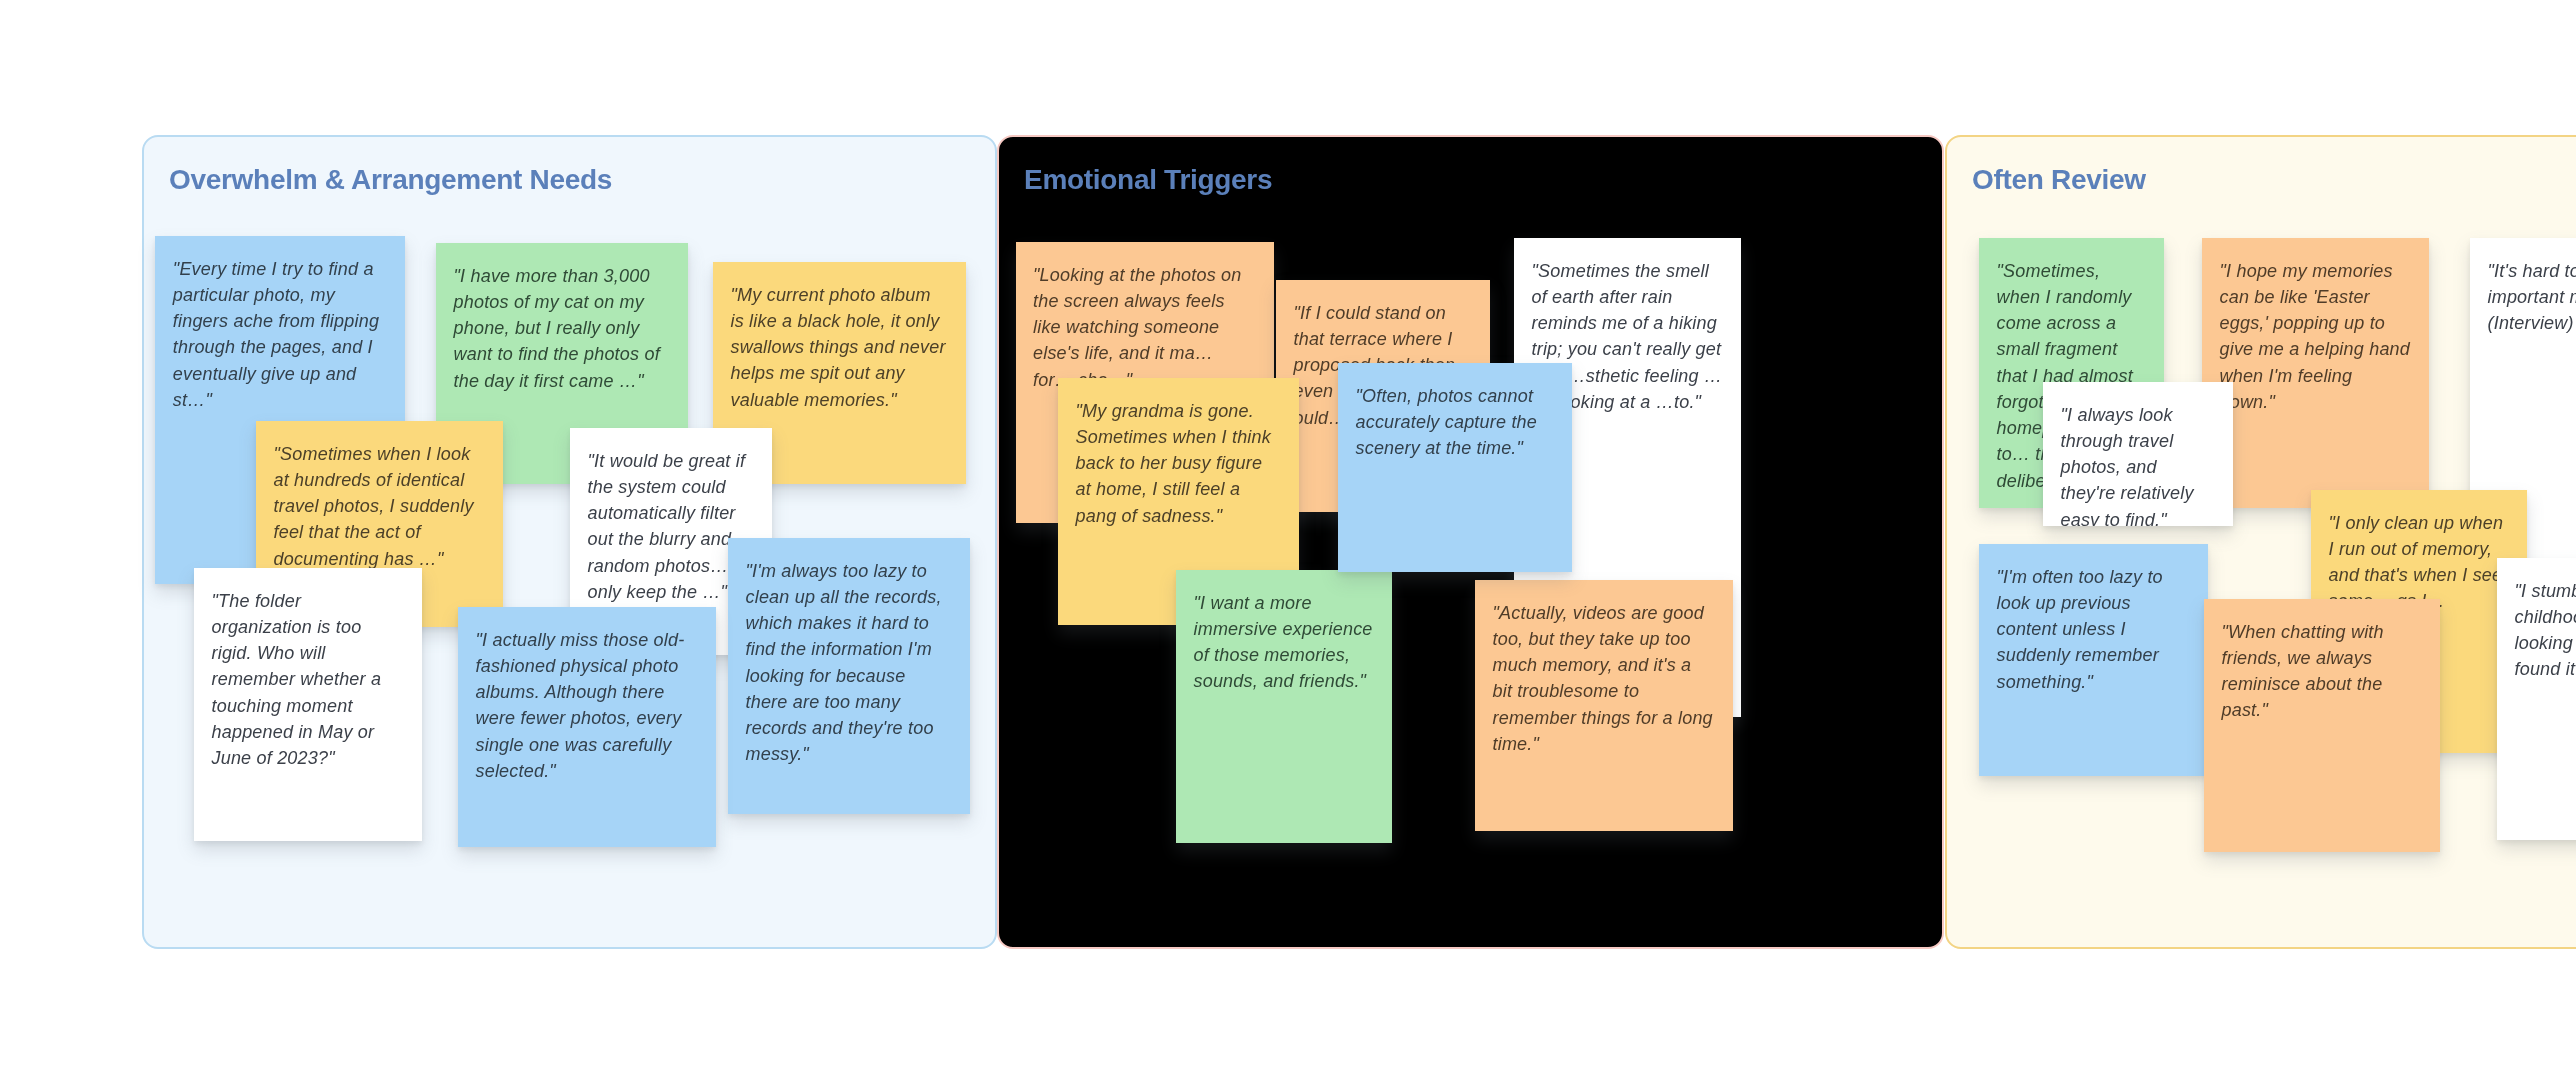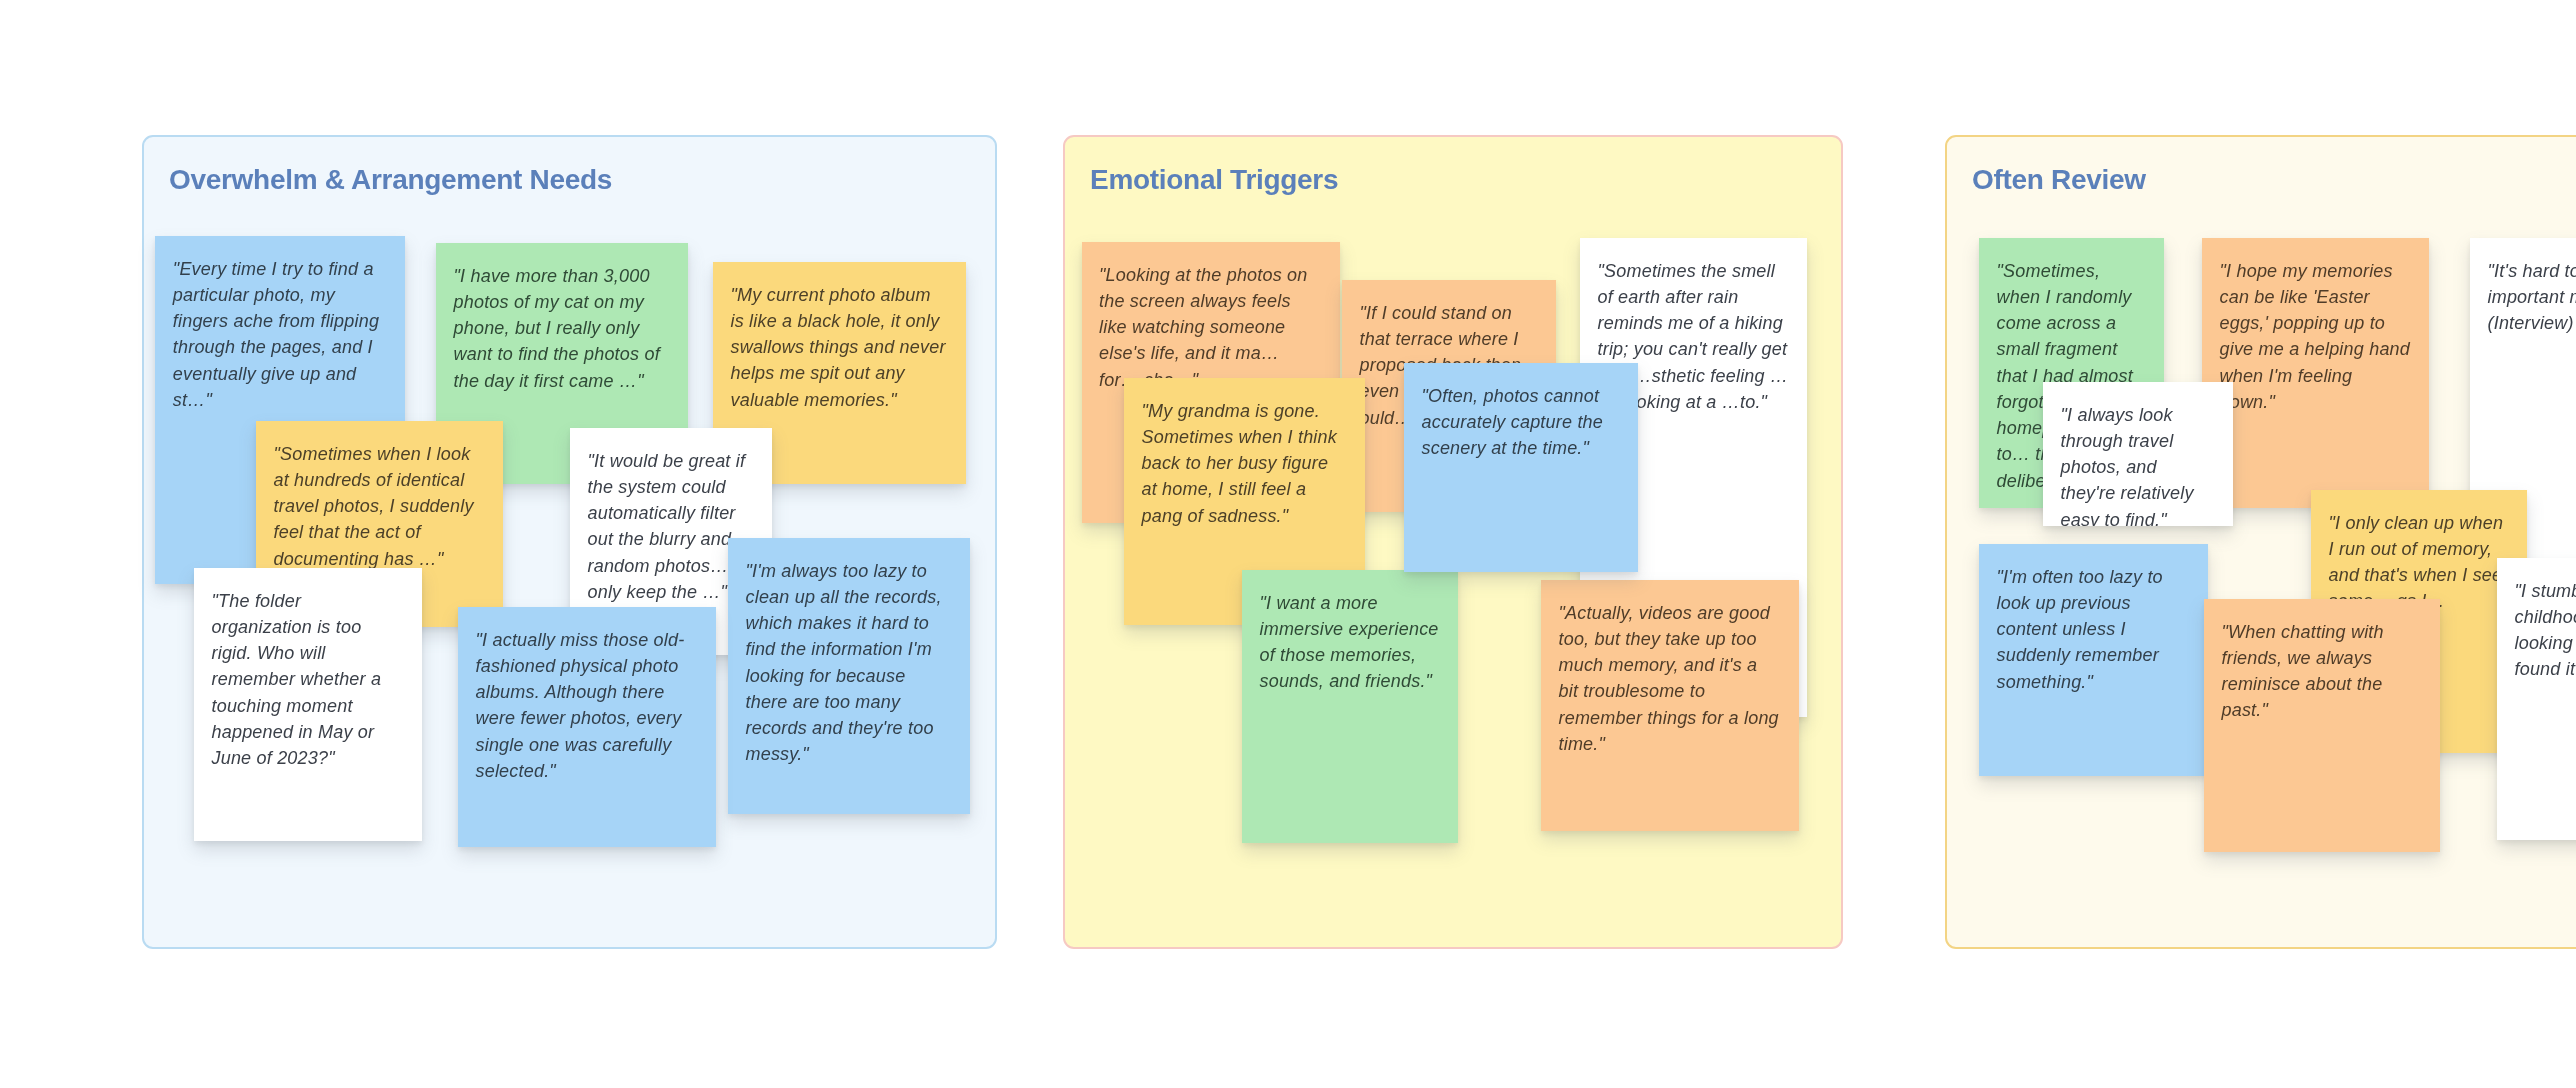--- a/index.html
+++ b/index.html
@@ -12,21 +12,21 @@
   }
   #board {
     position: relative;
     width: 3833px;
     height: 1088px;
   }
   .panel {
     position: absolute;
     box-sizing: border-box;
     border: 2.6px solid transparent;
-    border-radius: 11px;
+    border-radius: 16px;
   }
   .panel-title {
     position: absolute;
     left: 25px;
     top: 27px;
     margin: 0;
     font-size: 28px;
     font-weight: 700;
     letter-spacing: -0.3px;
   }
@@ -77,21 +77,21 @@
           <span class="note-text">"The folder organization is too rigid. Who will remember whether a touching moment happened in May or June of 2023?"</span>
         </div>
         <div class="note" style="left: 584px; top: 401px; width: 242px; height: 276px; background: rgb(166, 212, 247); color: rgb(50, 64, 76); z-index: 3;">
           <span class="note-text">"I'm always too lazy to clean up all the records, which makes it hard to find the information I'm looking for because there are too many records and they're too messy."</span>
         </div>
         <div class="note" style="left: 314px; top: 470px; width: 258px; height: 240px; background: rgb(166, 212, 247); color: rgb(50, 64, 76); z-index: 4;">
           <span class="note-text">"I actually miss those old-fashioned physical photo albums. Although there were fewer photos, every single one was carefully selected."</span>
         </div>
       </div>
   </section>
-  <section class="panel" style="left: 1063px; top: 135px; width: 780px; height: 814px; background: #fef9c3; border-color: rgb(246, 201, 195);">
+  <section class="panel" style="left: 997px; top: 135px; width: 947px; height: 814px; background: #000000; border-color: rgb(246, 201, 195);">
     <h2 class="panel-title" style="color: rgb(91, 128, 186);">Emotional Triggers</h2>
     <div class="notes">
         <div class="note" style="left: 16.5px; top: 105px; width: 258px; height: 281px; background: rgb(252, 200, 147); color: rgb(79, 60, 40); z-index: 1;">
           <span class="note-text">"Looking at the photos on the screen always feels like watching someone else's life, and it ma… for… cha…"</span>
         </div>
         <div class="note" style="left: 515px; top: 101px; width: 227px; height: 479px; background: rgb(255, 255, 255); color: rgb(59, 64, 73); z-index: 1;">
           <span class="note-text">"Sometimes the smell of earth after rain reminds me of a hiking trip; you can't really get that …sthetic feeling … by looking at a …to."</span>
         </div>
         <div class="note" style="left: 277px; top: 143px; width: 214px; height: 232px; background: rgb(252, 200, 147); color: rgb(79, 60, 40); z-index: 2;">
           <span class="note-text">"If I could stand on that terrace where I proposed back then, even if… virtual… ould… oundi… back."</span>

